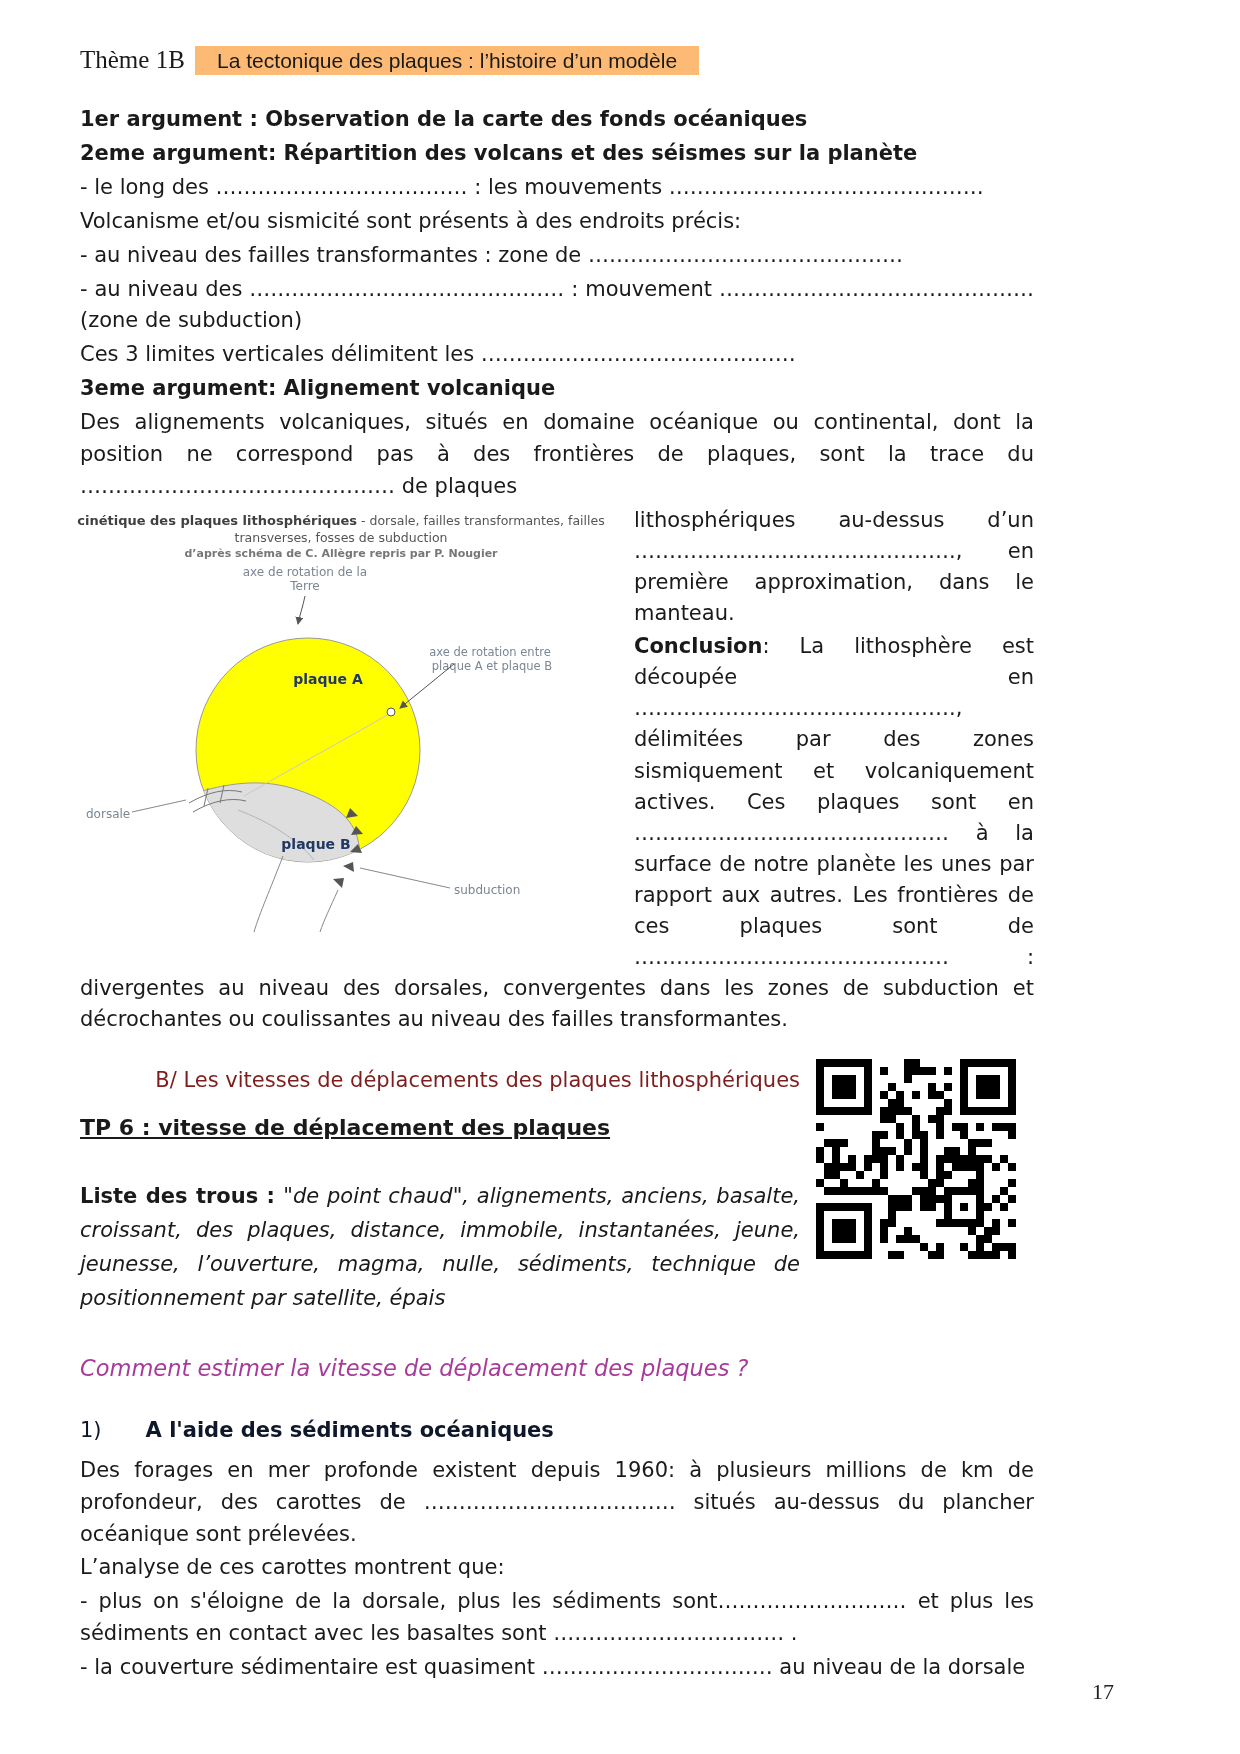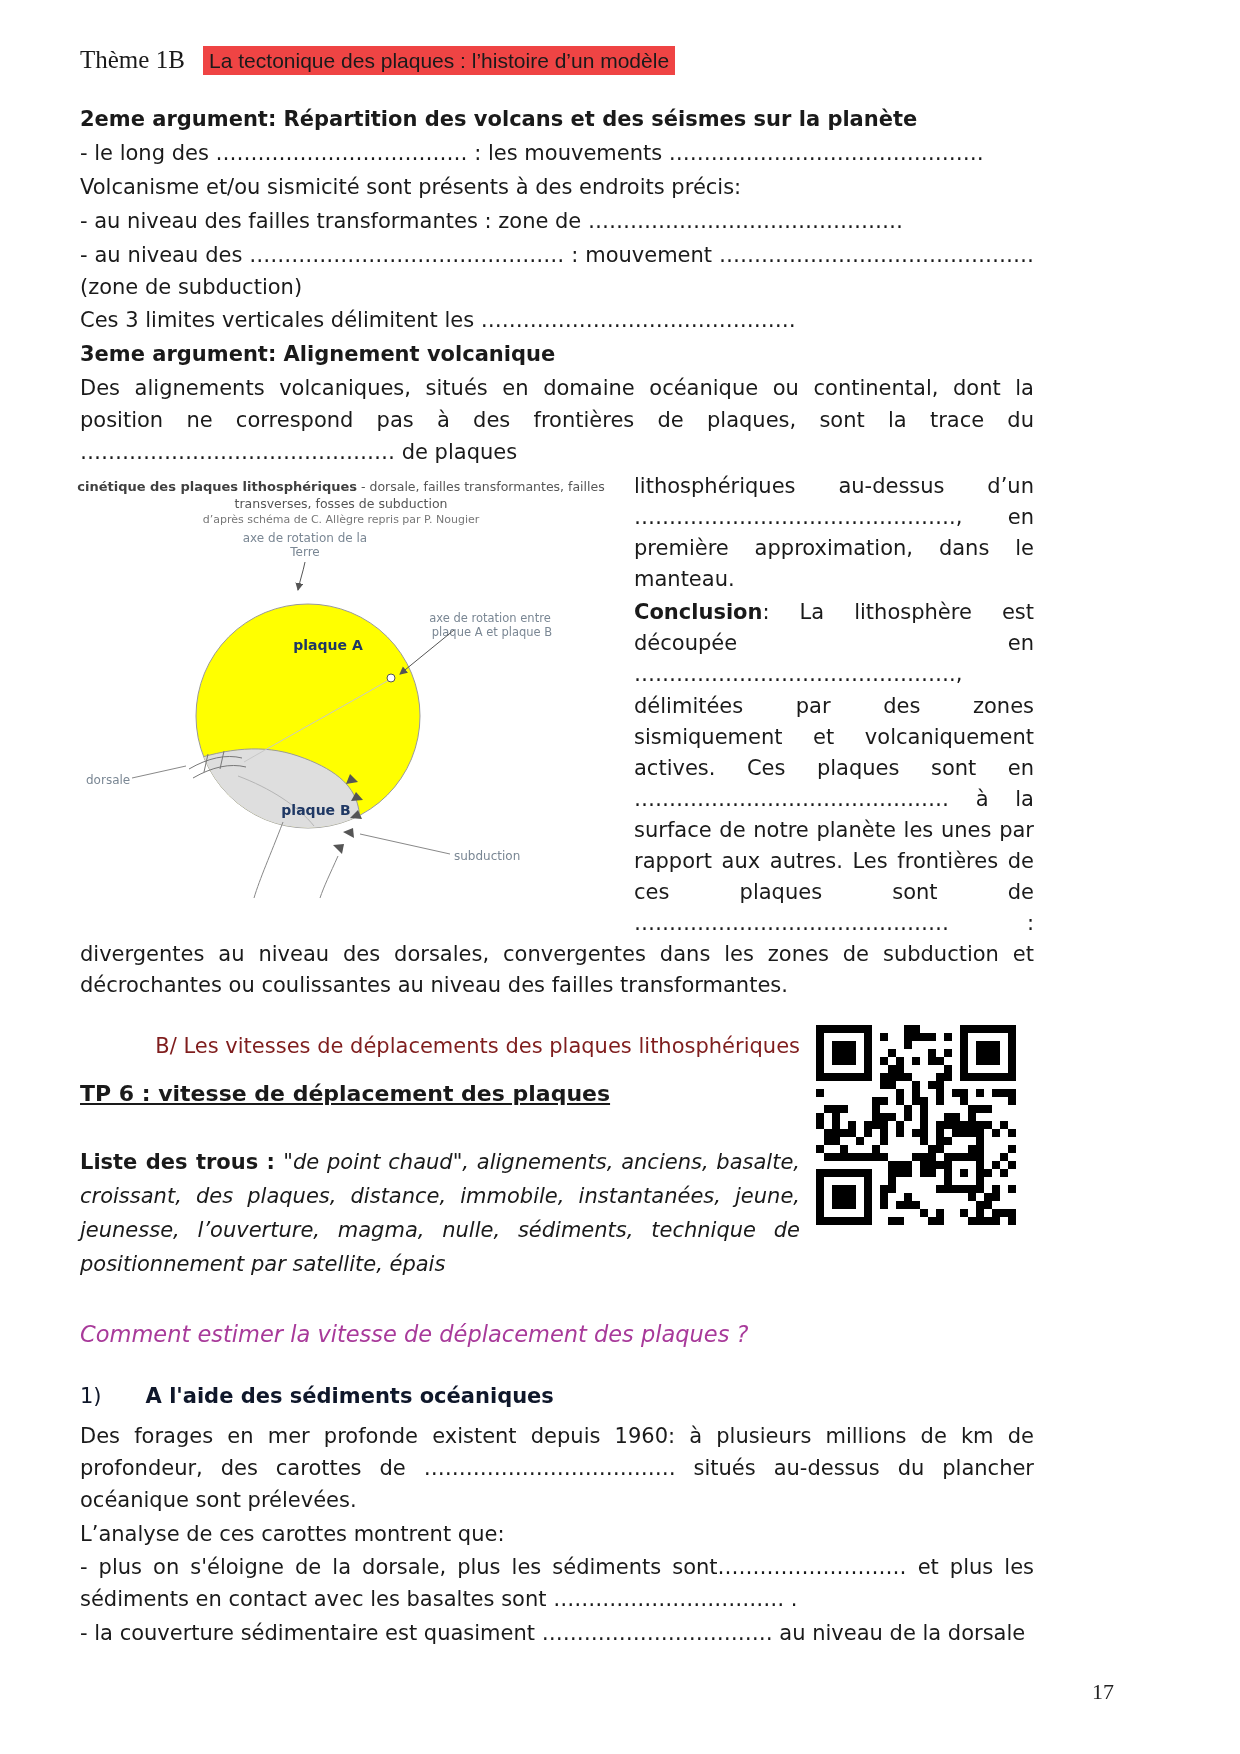--- a/index.html
+++ b/index.html
@@ -7,31 +7,31 @@
   .page {
     width:1240px; height:1754px; margin:0 auto; position:relative;
     background:#ffffff; overflow:hidden;
     padding:46px 206px 0 80px;
     font-family:"DejaVu Sans","Liberation Sans",sans-serif;
     font-size:21px; color:#1a1a1a;
   }
   
   .doc-header { font-family:"Liberation Serif","DejaVu Serif",serif; font-size:25px; margin-bottom:30px; }
   .doc-header .hl {
-    background:#ef4444; font-family:"Liberation Sans","DejaVu Sans",sans-serif;
-    font-size:21px; padding:3px 6px; margin-left:12px;
+    background:#fdba74; font-family:"Liberation Sans","DejaVu Sans",sans-serif;
+    font-size:21px; padding:3px 22px; margin-left:4px;
   }
   p { margin:0; text-align:justify; line-height:1.52; }
   .b { font-weight:700; }
   .sp { margin-bottom:2px; }
   
   .figure { float:left; width:566px; margin:8px 10px 4px -22px; }
   .fig-cap { text-align:center; font-size:12.5px; color:#555; line-height:1.3; }
   .fig-cap .cap-bold { font-weight:700; font-size:13px; color:#404040; }
-  .fig-credit { text-align:center; font-size:11px; color:#777; margin-top:1px; }
+  .fig-credit { text-align:center; font-size:11px; color:#777; margin-top:1px;font-weight:bold; }
   .wrapped { line-height:1.48; }
   
   .section-b { margin-top:30px; }
   .qr-wrap { float:right; width:200px; height:200px; margin:-6px 18px 8px 16px; }
   .green-heading { color:#7f1d1d; margin:0 0 14px 38px; text-align:right; }
   .tp6 { font-weight:700; text-decoration:underline; font-size:22px; margin-bottom:34px; text-align:left; }
   .liste { line-height:1.62; }
   .liste .it { font-style:italic; }
   .question { clear:both; color:#a83a9a; font-style:italic; font-size:22.5px; margin:36px 0 30px; text-align:left; }
   .sub-heading { color:#0f172a; margin-bottom:8px; text-align:left; }
@@ -47,20 +47,21 @@
 </head>
 <body>
 
 <div class="page">
 
   <div class="doc-header">
     <span>Thème 1B</span>
     <span class="hl">La tectonique des plaques : l’histoire d’un modèle</span>
   </div>
 
+  <p class="b sp">1er argument : Observation de la carte des fonds océaniques</p>
   <p class="b sp">2eme argument: Répartition des volcans et des séismes sur la planète</p>
   <p class="sp">- le long des ……………………………… : les mouvements ………………………………………</p>
   <p class="sp">Volcanisme et/ou sismicité sont présents à des endroits précis:</p>
   <p class="sp">- au niveau des failles transformantes : zone de ………………………………………</p>
   <p class="sp">- au niveau des  ……………………………………… : mouvement  ……………………………………… (zone de subduction)</p>
   <p class="sp">Ces 3 limites verticales délimitent les ………………………………………</p>
   <p class="b sp">3eme argument: Alignement volcanique</p>
   <p class="sp">Des alignements volcaniques, situés en domaine océanique ou continental, dont la position ne correspond pas à des frontières de plaques, sont la trace du  ……………………………………… de plaques</p>
 
   <div class="figure">

